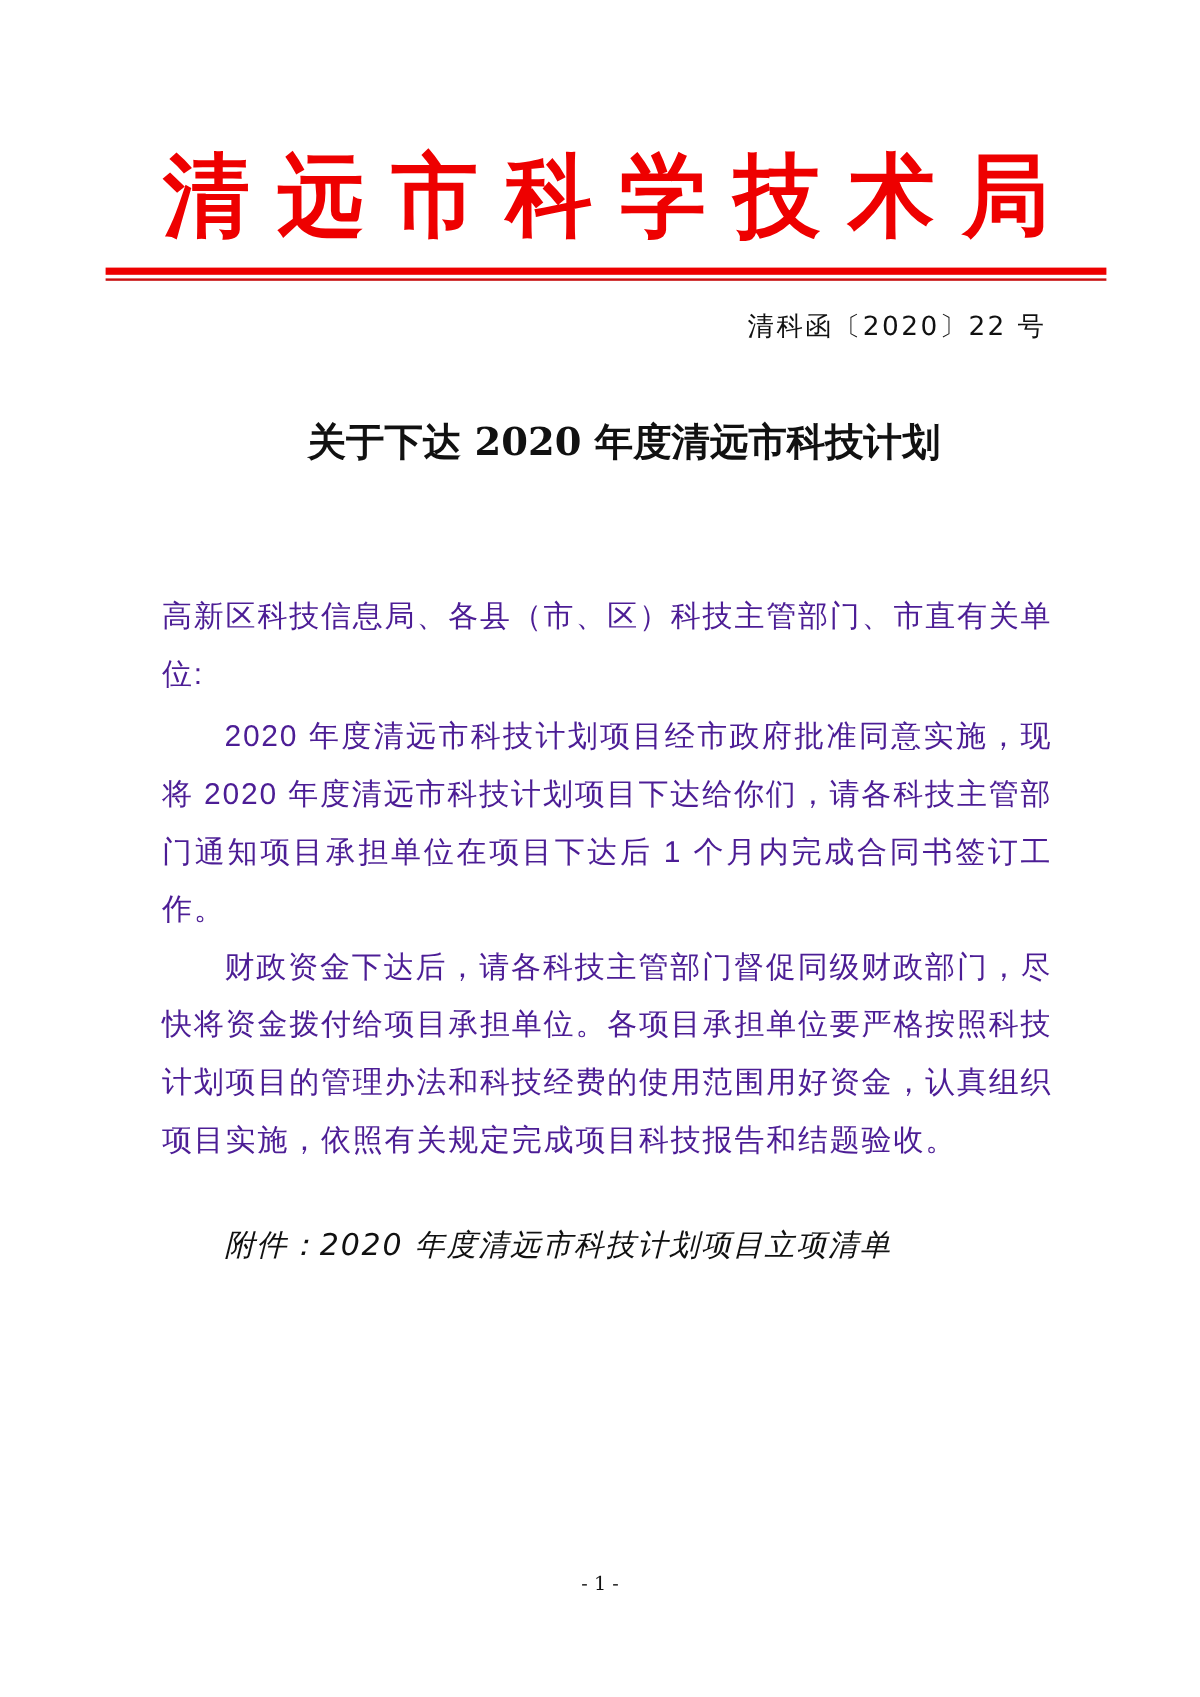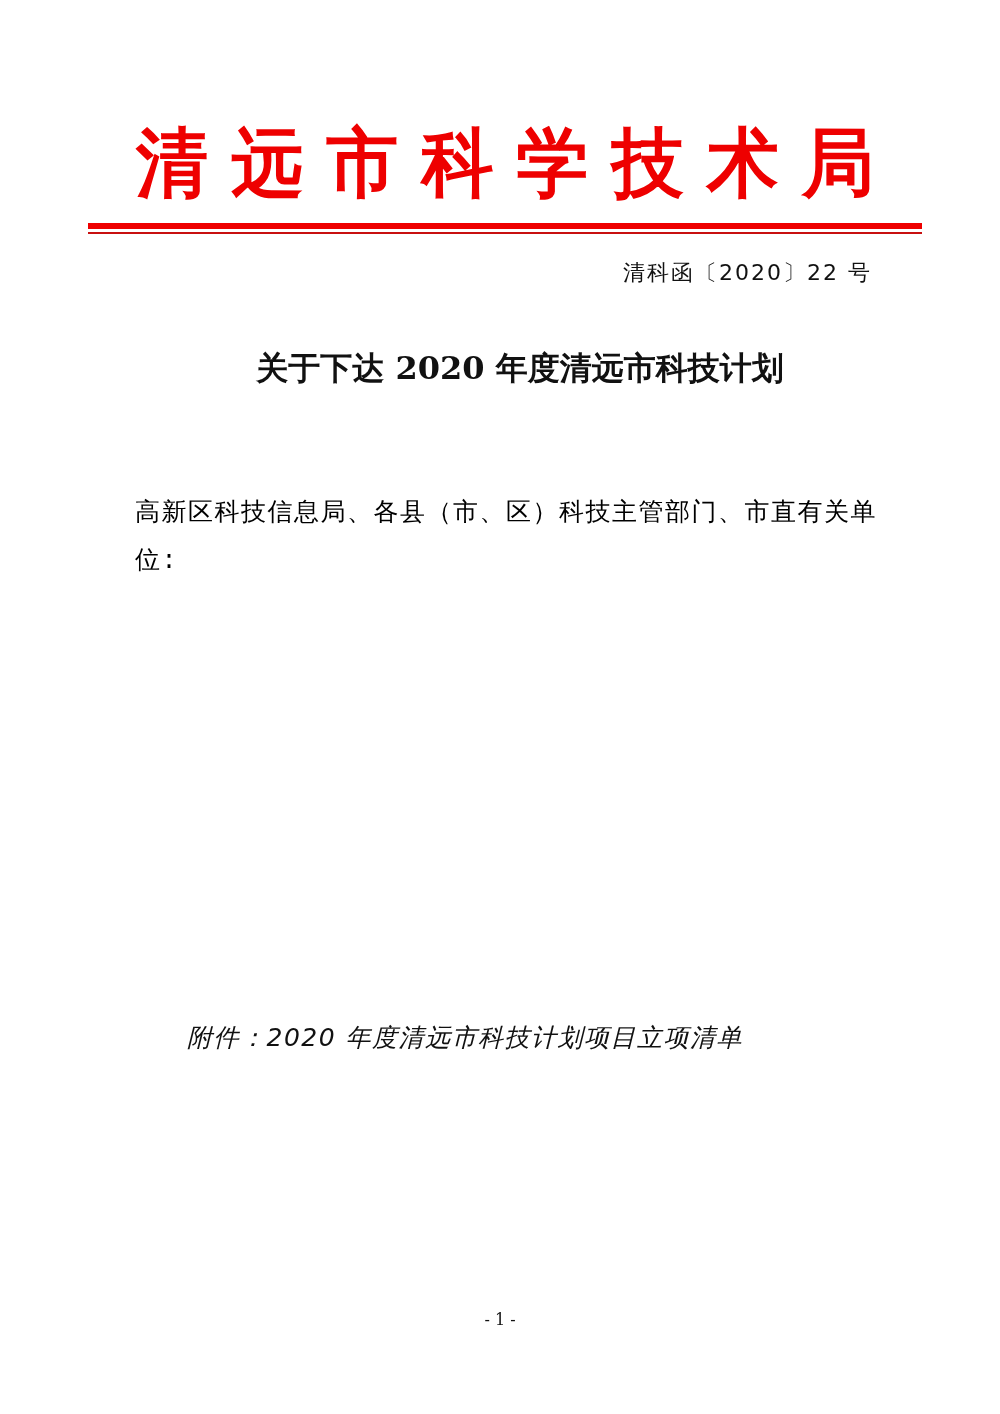--- a/index.html
+++ b/index.html
@@ -76,24 +76,24 @@
     line-height: 46px;
     color: #111111;
     padding-left: 20px;
   }
   .title.l1 { top: 345px; }
   .title.l2 { top: 392px; }
   .body-text {
     position: absolute;
     left: 135px;
     width: 742px;
-    font-family: Liberation Mono, monospace;
+    font-family: Liberation Sans, sans-serif;
     font-size: 25px;
     line-height: 48px;
-    color: #000000;
+    color: #4c1d95;
     text-align: justify;
     letter-spacing: 1.5px;
   }
   .addressee { top: 490px; }
   .para1 { top: 590px; text-indent: 52px; }
   .para2 { top: 782px; text-indent: 52px; }
   .attachment {
     position: absolute;
     left: 187px;
     top: 1018px;
@@ -134,19 +134,21 @@
 
   <div class="rule-thick" style="background:#ee0000"></div>
   <div class="rule-thin" style="background:#c81010"></div>
 
   <div class="doc-number">清科函〔2020〕22 号</div>
 
   <div class="title l1">关于下达 2020 年度清远市科技计划</div>
 
   <div class="body-text addressee">高新区科技信息局、各县（市、区）科技主管部门、市直有关单位:</div>
 
+  <div class="body-text para1">2020 年度清远市科技计划项目经市政府批准同意实施，现将 2020 年度清远市科技计划项目下达给你们，请各科技主管部门通知项目承担单位在项目下达后 1 个月内完成合同书签订工作。</div>
 
+  <div class="body-text para2">财政资金下达后，请各科技主管部门督促同级财政部门，尽快将资金拨付给项目承担单位。各项目承担单位要严格按照科技计划项目的管理办法和科技经费的使用范围用好资金，认真组织项目实施，依照有关规定完成项目科技报告和结题验收。</div>
 
   <div class="attachment">附件：2020 年度清远市科技计划项目立项清单</div>
 
   <div class="page-number">- 1 -</div>
 
 </div>
 
 </body></html>

